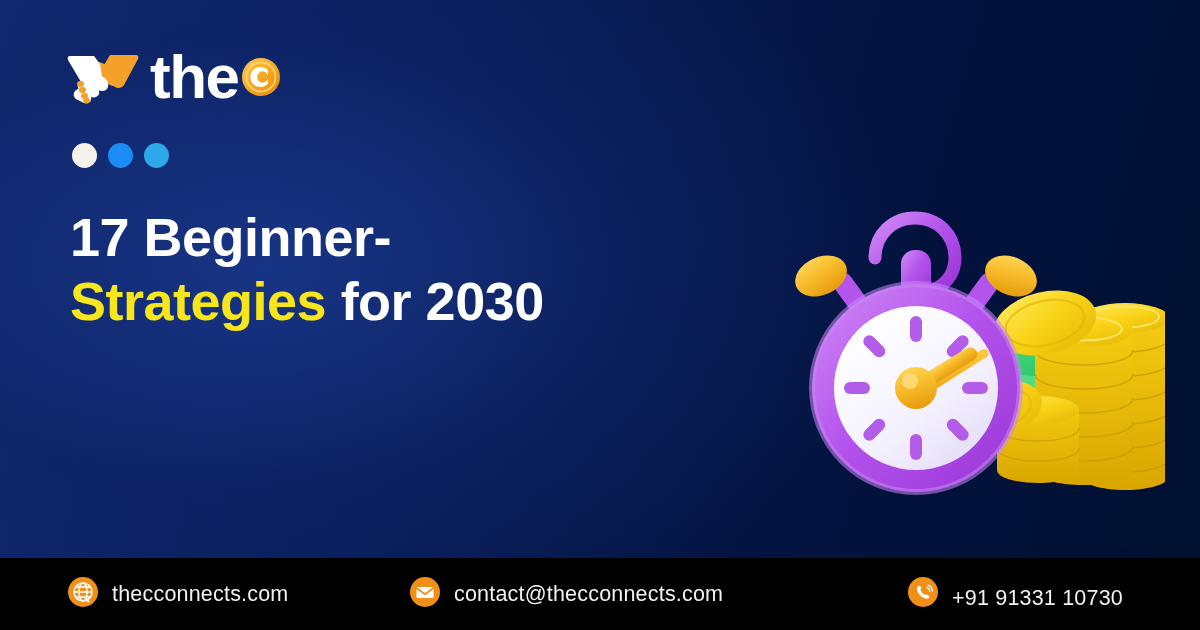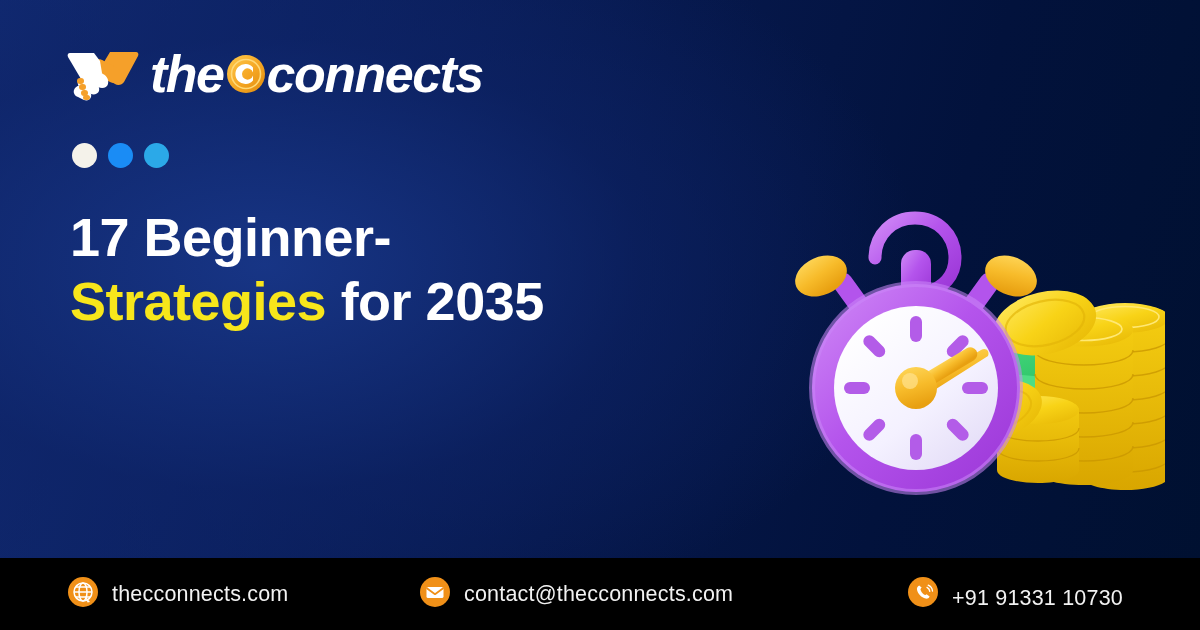--- a/index.html
+++ b/index.html
@@ -15,22 +15,22 @@
       linear-gradient(105deg, #112a72 0%, #0c2263 22%, #06184c 50%, #02123c 74%, #001030 100%);
   }
   
   #logo-row {
     position:absolute; left:64px; top:46px;
     display:flex; align-items:center; gap:10px;
   }
   .handshake { width:76px; height:56px; display:block; }
   .logotype {
     display:flex; align-items:center;
-    font-size:52px; font-weight:bold; color:#ffffff;
-    letter-spacing:-1.5px; line-height:1;font-style:italic;
+    font-size:62px; font-weight:bold; color:#ffffff;
+    letter-spacing:-1.5px; line-height:1;
   }
   .logotype .seg { display:inline-block; }
   .coin-c {
     position:relative; display:inline-block;
     width:40px; height:40px; margin:0 1px 0 2px; vertical-align:middle;
   }
   .coin-c svg { display:block; }
   
   #dots {
     position:absolute; left:72px; top:143px;
@@ -50,21 +50,21 @@
   #art { position:absolute; left:745px; top:198px; width:420px; height:300px; }
   #art svg { display:block; width:420px; height:300px; }
   
   #footer {
     position:absolute; left:0; bottom:0; width:1200px; height:72px;
     background:#000000;
     display:flex; align-items:center;
   }
   .fitem { display:flex; align-items:center; gap:14px; }
   #f1 { position:absolute; left:68px; }
-  #f2 { position:absolute; left:420px;text-align:right; }
+  #f2 { position:absolute; left:410px;text-align:right; }
   #f3 { position:absolute; left:908px;align-items:flex-end; }
   .fbadge { width:30px; height:30px; flex:0 0 30px; }
   .ftext { font-size:21.5px; color:#f2f2f2; letter-spacing:0.2px; white-space:nowrap; }
 </style>
 </head>
 <body>
 
 <div id="banner">
 
   <div id="logo-row">
@@ -102,33 +102,32 @@
               <stop offset="0" stop-color="#ffcb4d"></stop>
               <stop offset="0.55" stop-color="#f5a623"></stop>
               <stop offset="1" stop-color="#e08c0d"></stop>
             </linearGradient>
           </defs>
           <circle cx="20" cy="20" r="19" fill="url(#coincg)"></circle>
           <circle cx="20" cy="20" r="14.5" fill="none" stroke="#ffd978" stroke-width="1.6"></circle>
           <path d="M27 13.5 A10 10 0 1 0 27 26.5 L27 21.5 A5.6 5.6 0 1 1 27 18.5 Z" fill="#ffffff"></path>
         </svg>
       </span>
-      <span class="seg">connects</span>
     </span>
   </div>
 
   <div id="dots">
     <span class="dot" style="background:#f4f2ea"></span>
     <span class="dot" style="background:#1a8cf5"></span>
     <span class="dot" style="background:#2ba9e8"></span>
   </div>
 
   <h1 id="headline">
     <span class="ln hl-white">17 Beginner-</span>
-    <span class="ln"><span class="hl-yellow">Strategies</span><span class="hl-white"> for 2035</span></span>
+    <span class="ln"><span class="hl-yellow">Strategies</span><span class="hl-white"> for 2030</span></span>
   </h1>
 
   <div id="art">
     <svg viewBox="0 0 420 300" aria-hidden="true">
       <defs>
         <linearGradient id="gFace" x1="0.15" y1="0.1" x2="0.85" y2="0.95">
           <stop offset="0" stop-color="#ffffff"></stop>
           <stop offset="0.6" stop-color="#f4f1ff"></stop>
           <stop offset="1" stop-color="#e4ddf7"></stop>
         </linearGradient>

